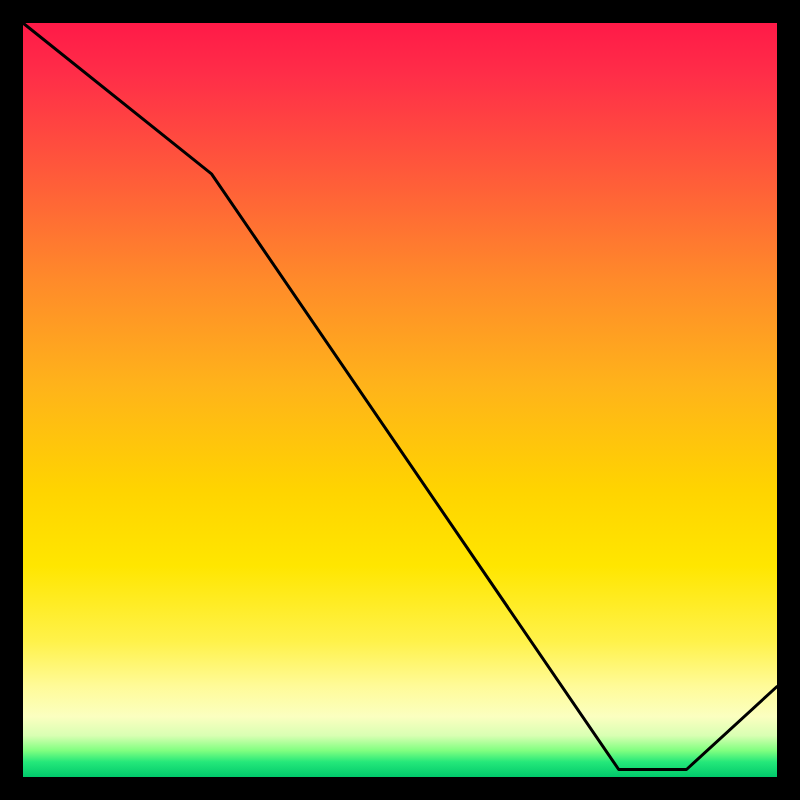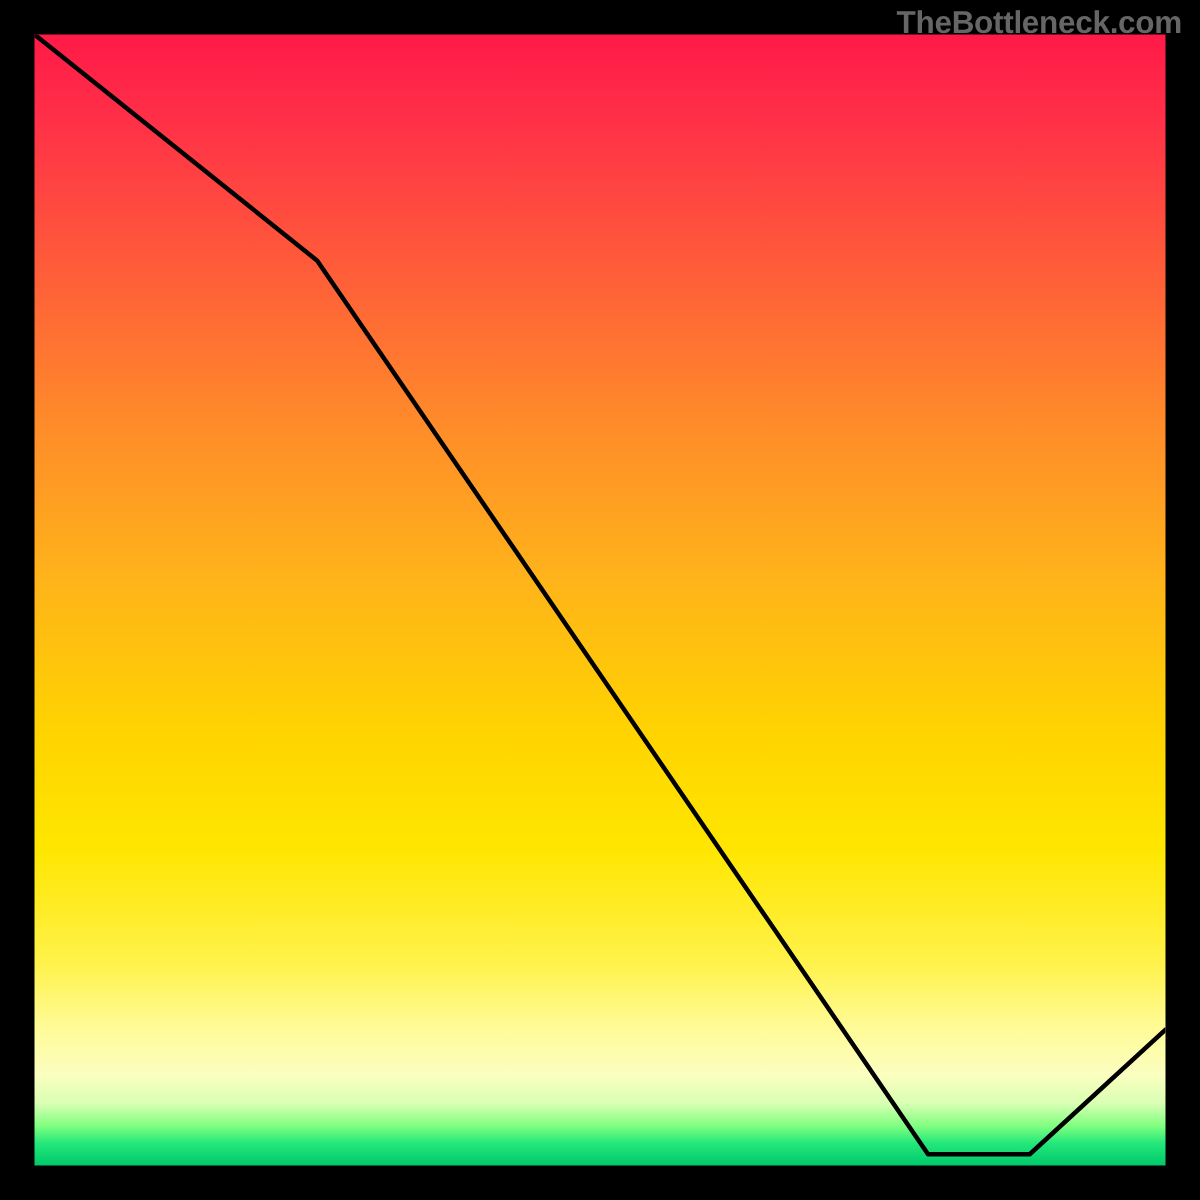--- a/index.html
+++ b/index.html
@@ -79,21 +79,20 @@
     letter-spacing: 0.5px;
     z-index: 6;
     white-space: nowrap;
   }
 </style>
 </head>
 <body>
 
 <div class="frame">
 
-  <div class="watermark">TheBottleneck.com</div>
 
   <div class="plot-outer">
     <div class="plot-inner">
 
       <div class="gradient"></div>
 
       <svg class="curve-svg" viewBox="0 0 754 754" preserveAspectRatio="none">
         <polyline id="curve-path" fill="none" stroke="#000000" stroke-width="3" stroke-linejoin="round" stroke-linecap="round" points="0.0,0.0 188.5,150.8 595.7,746.5 663.5,746.5 754.0,663.5"></polyline>
       </svg>
 

